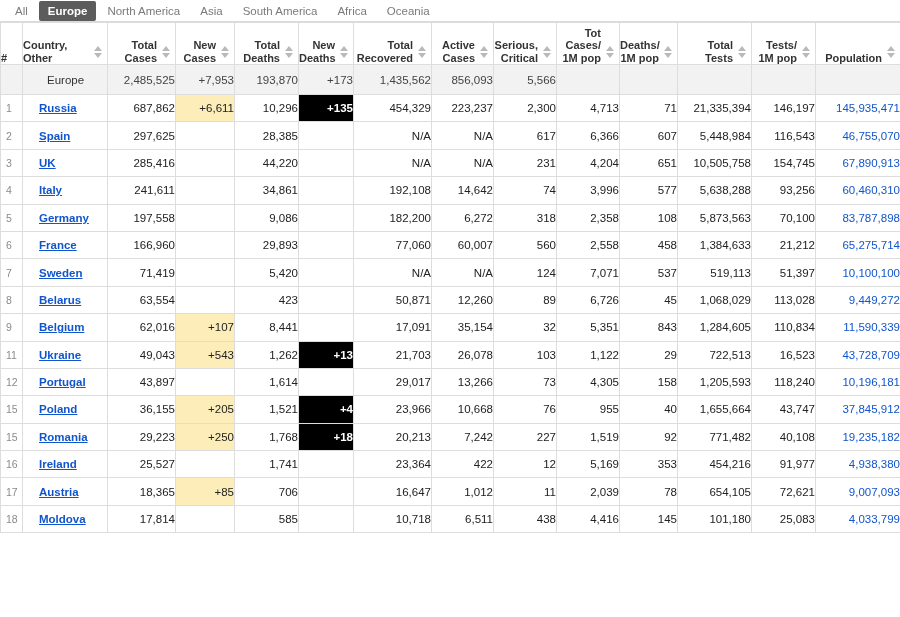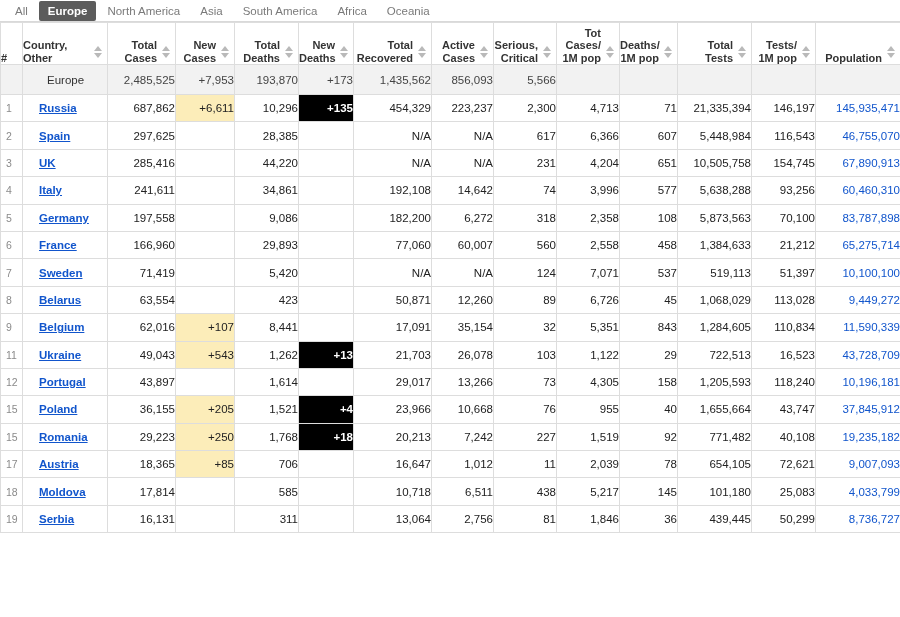--- a/index.html
+++ b/index.html
@@ -467,20 +467,36 @@
           <td class="">20,213</td>
           <td class="">7,242</td>
           <td class="">227</td>
           <td class="">1,519</td>
           <td class="">92</td>
           <td class="">771,482</td>
           <td class="">40,108</td>
           <td class="pop">19,235,182</td>
         </tr>
         <tr>
+          <td class="idx">16</td>
+          <td class="country"><a>Ireland</a></td>
+          <td class="">25,527</td>
+          <td class=""></td>
+          <td class="">1,741</td>
+          <td class=""></td>
+          <td class="">23,364</td>
+          <td class="">422</td>
+          <td class="">12</td>
+          <td class="">5,169</td>
+          <td class="">353</td>
+          <td class="">454,216</td>
+          <td class="">91,977</td>
+          <td class="pop">4,938,380</td>
+        </tr>
+        <tr>
           <td class="idx">17</td>
           <td class="country"><a>Austria</a></td>
           <td class="">18,365</td>
           <td class="hl-yellow">+85</td>
           <td class="">706</td>
           <td class=""></td>
           <td class="">16,647</td>
           <td class="">1,012</td>
           <td class="">11</td>
           <td class="">2,039</td>
@@ -492,38 +508,22 @@
         <tr>
           <td class="idx">18</td>
           <td class="country"><a>Moldova</a></td>
           <td class="">17,814</td>
           <td class=""></td>
           <td class="">585</td>
           <td class=""></td>
           <td class="">10,718</td>
           <td class="">6,511</td>
           <td class="">438</td>
-          <td class="">5,217</td>
+          <td class="">4,416</td>
           <td class="">145</td>
           <td class="">101,180</td>
           <td class="">25,083</td>
           <td class="pop">4,033,799</td>
         </tr>
-        <tr>
-          <td class="idx">19</td>
-          <td class="country"><a>Serbia</a></td>
-          <td class="">16,131</td>
-          <td class=""></td>
-          <td class="">311</td>
-          <td class=""></td>
-          <td class="">13,064</td>
-          <td class="">2,756</td>
-          <td class="">81</td>
-          <td class="">1,846</td>
-          <td class="">36</td>
-          <td class="">439,445</td>
-          <td class="">50,299</td>
-          <td class="pop">8,736,727</td>
-        </tr>
       </tbody>
   </table>
 
 </div>
 
 </body></html>

